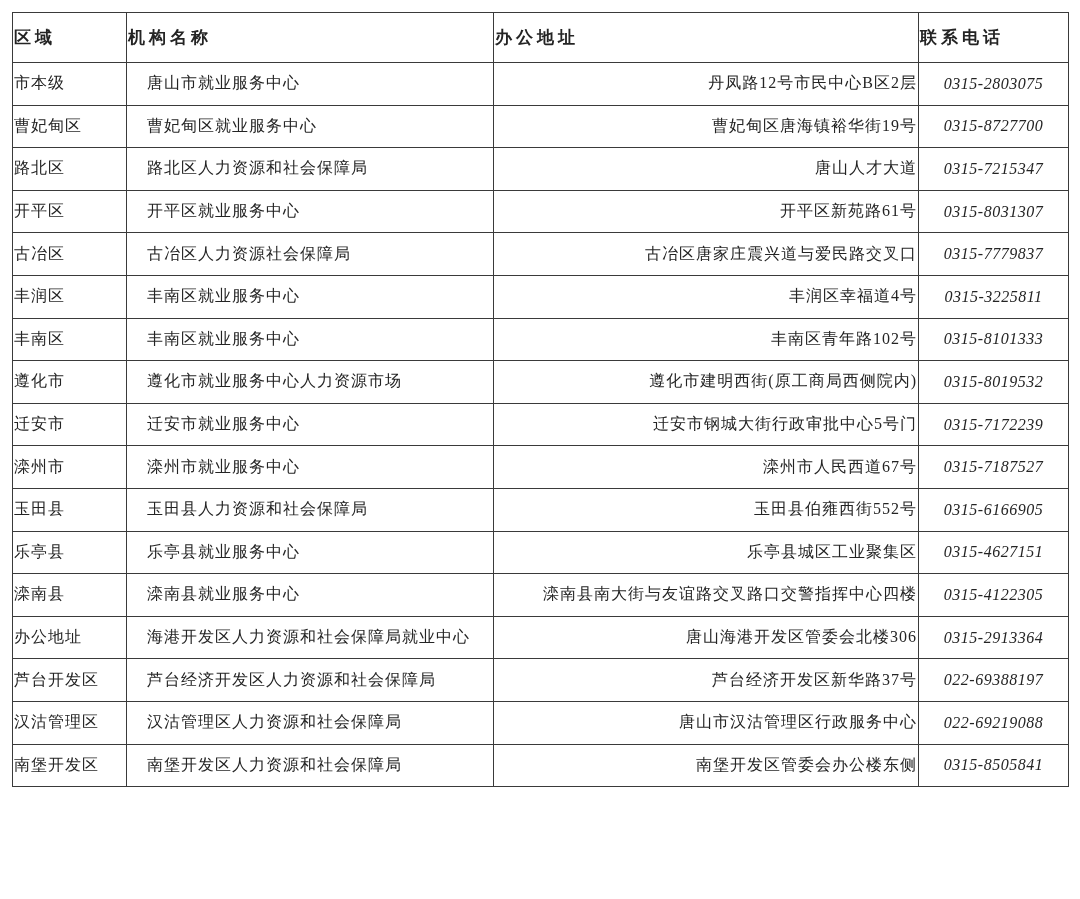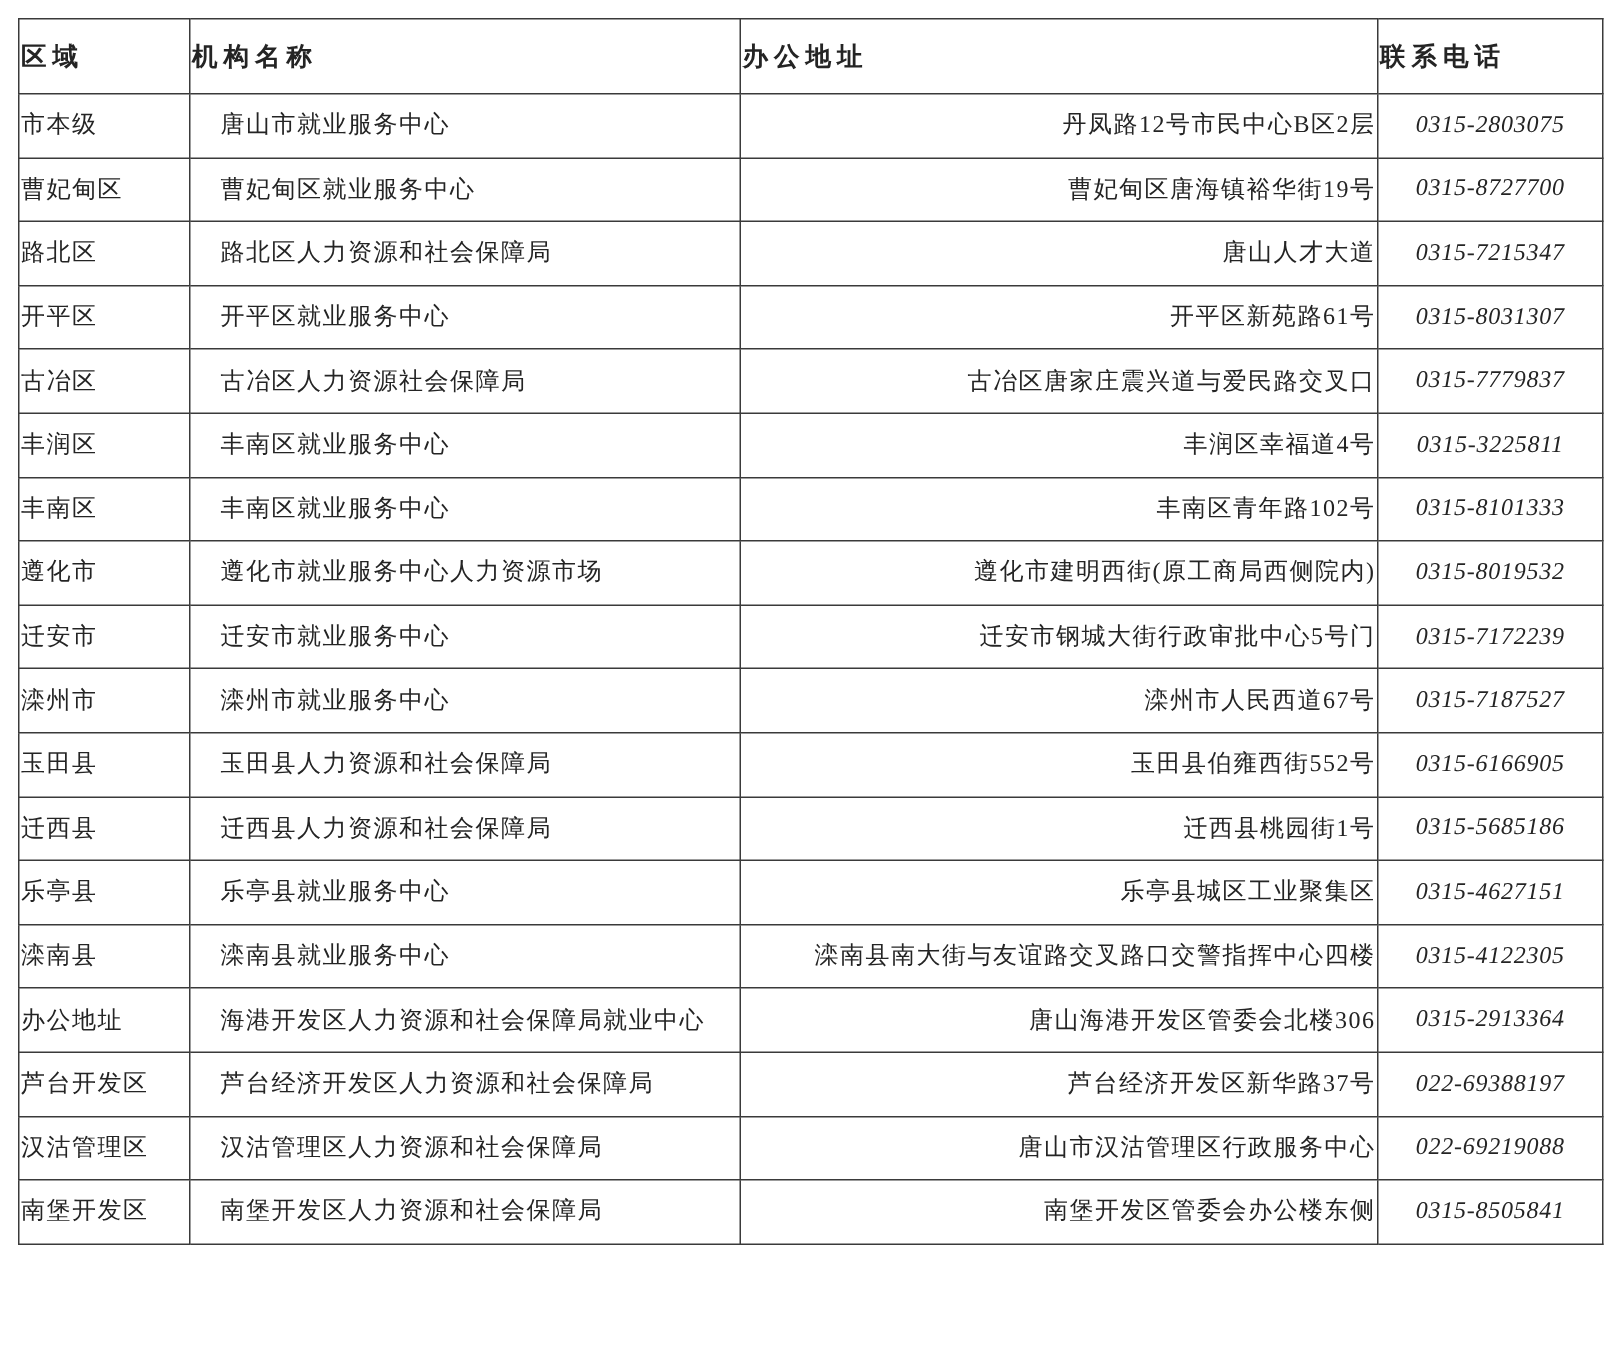--- a/index.html
+++ b/index.html
@@ -141,26 +141,20 @@
     <td class="c-phone">0315-7187527</td>
   </tr>
 
   <tr>
     <td class="c-region">玉田县</td>
     <td class="c-name">玉田县人力资源和社会保障局</td>
     <td class="c-addr">玉田县伯雍西街552号</td>
     <td class="c-phone">0315-6166905</td>
   </tr>
 
-  <tr>
-    <td class="c-region">迁西县</td>
-    <td class="c-name">迁西县人力资源和社会保障局</td>
-    <td class="c-addr">迁西县桃园街1号</td>
-    <td class="c-phone">0315-5685186</td>
-  </tr>
 
   <tr>
     <td class="c-region">乐亭县</td>
     <td class="c-name">乐亭县就业服务中心</td>
     <td class="c-addr">乐亭县城区工业聚集区</td>
     <td class="c-phone">0315-4627151</td>
   </tr>
 
   <tr>
     <td class="c-region">滦南县</td>

